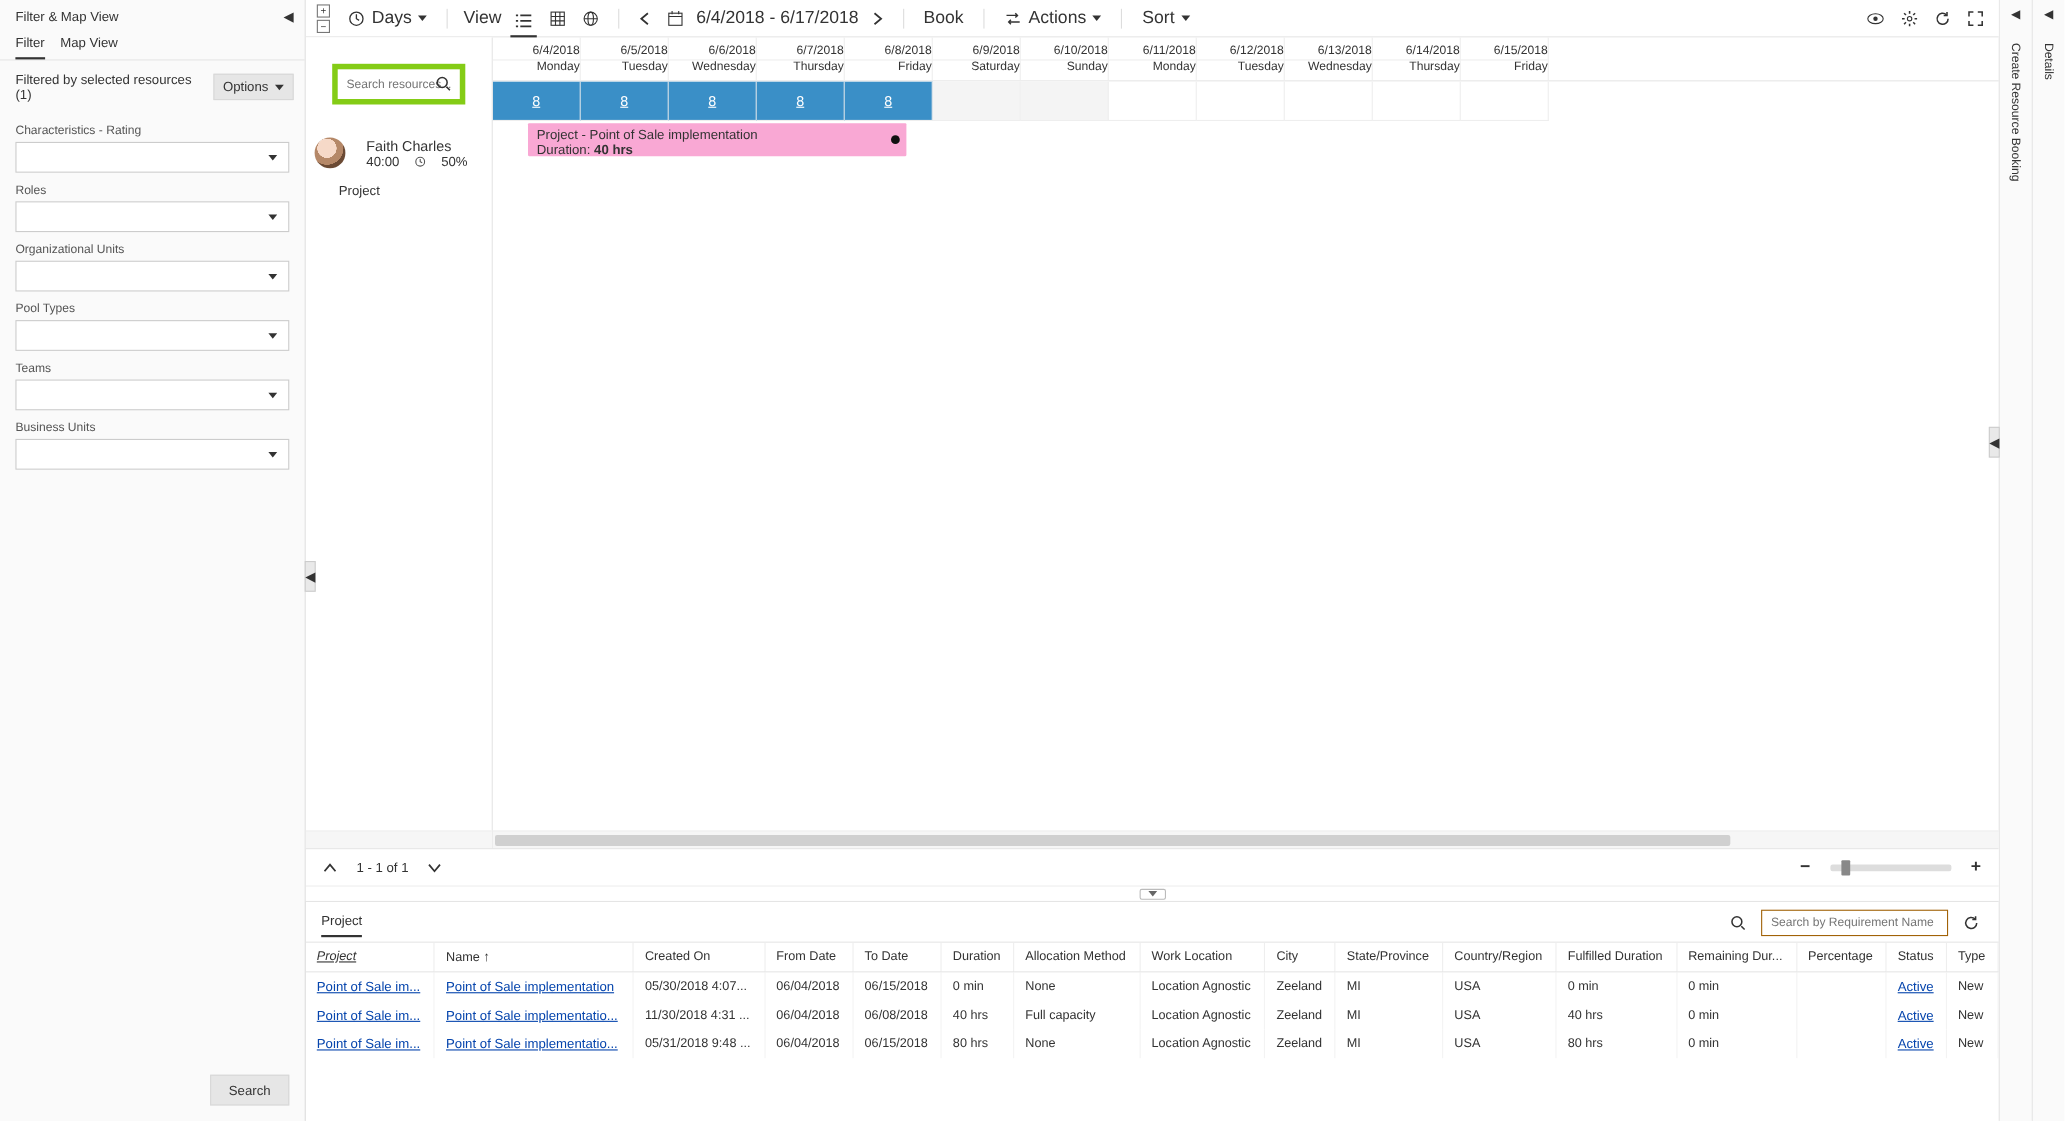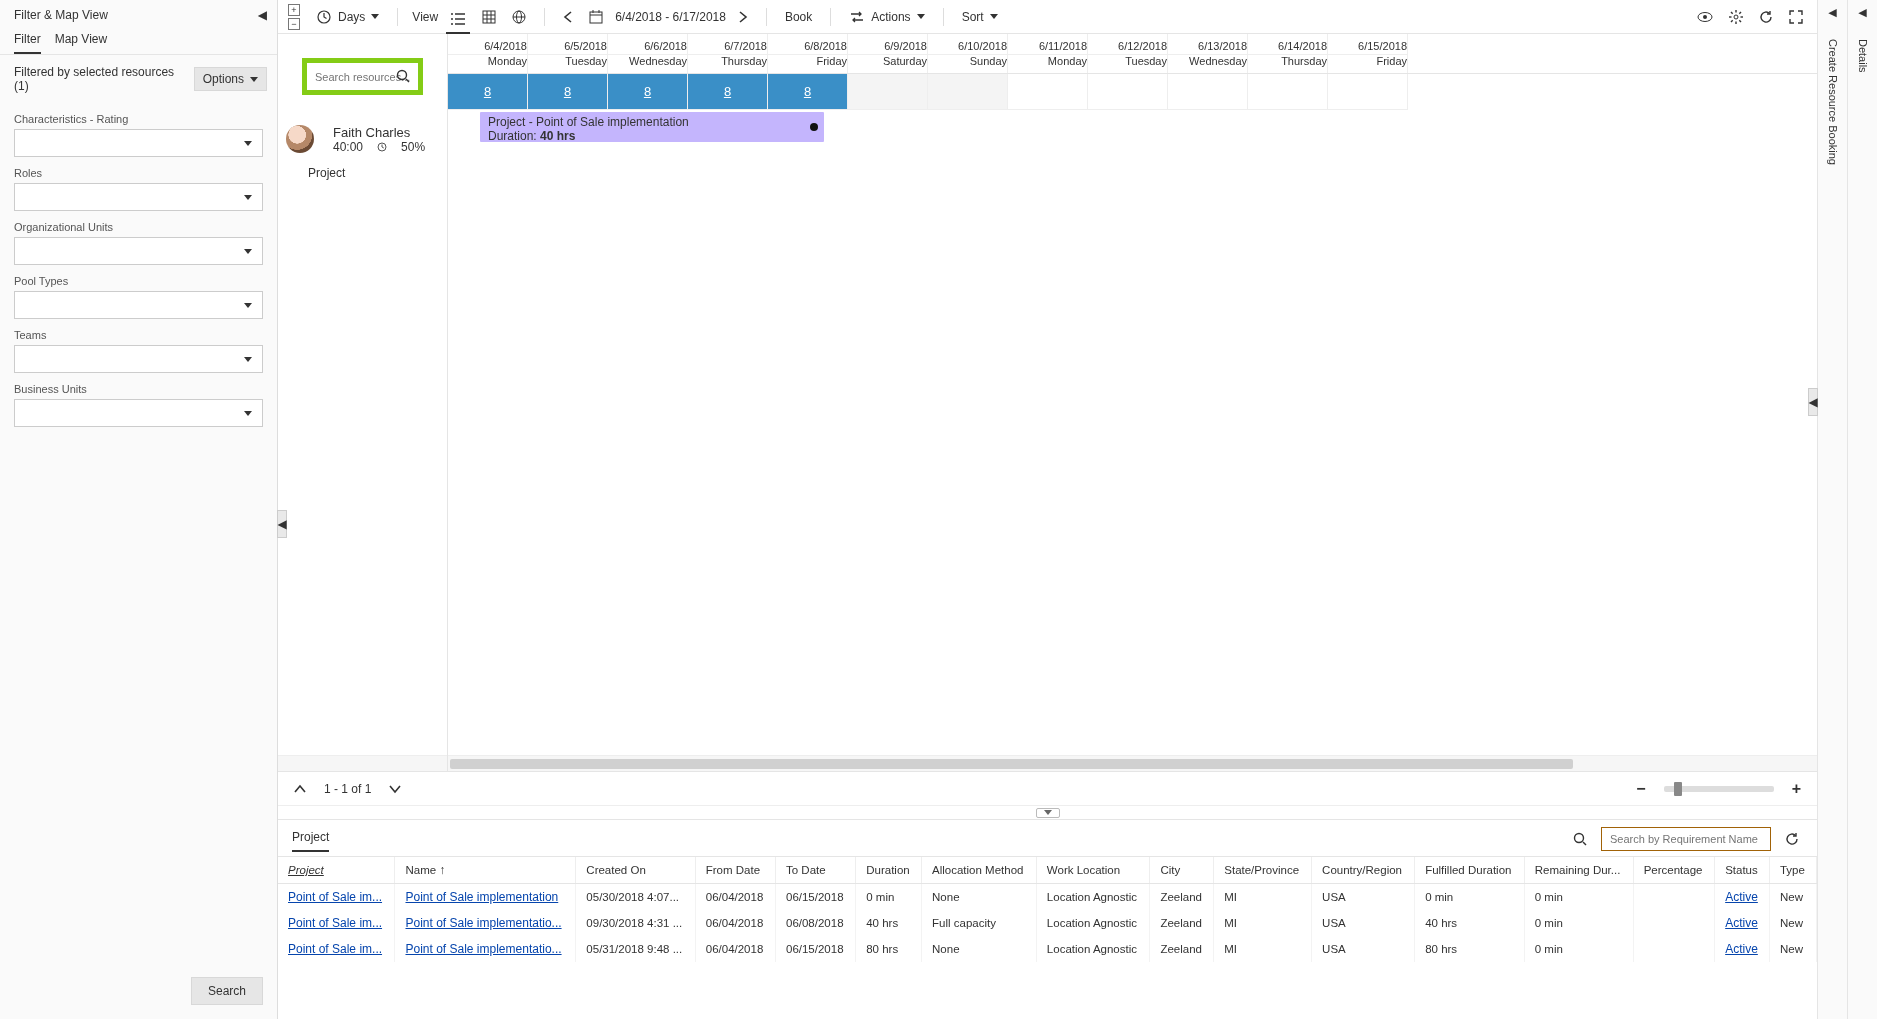--- a/index.html
+++ b/index.html
@@ -20,21 +20,21 @@
 .fselect { height:28px; width:100%; border:1px solid #ccc; background:#fff; position:relative; }
 .fselect .caretdn { position:absolute; right:10px; top:11px; }
 .left-footer { padding:8px 14px 14px 14px; display:flex; justify-content:flex-end; }
 .search-btn { background:#e6e6e6; border:1px solid #d8d8d8; padding:6px 16px; cursor:pointer; }
 
 .main { flex:1; display:flex; flex-direction:column; min-width:0; position:relative;}
 .toolbar { height:34px; border-bottom:1px solid #e5e5e5; display:flex; align-items:center; padding:0 10px; gap:8px; background:#fff;}
 .tb-sep { width:1px; height:18px; background:#ddd; margin:0 6px;}
 .icon { display:inline-flex; align-items:center; justify-content:center; width:16px; height:16px; }
 .tb-btn { display:flex; align-items:center; gap:6px; cursor:pointer; padding:4px 4px; }
-.tb-text { font-size:12px; }
+.tb-text { font-size:16px; }
 .tb-iconbtn { cursor:pointer; padding:4px; }
 .tb-active { border-bottom:2px solid #333; padding-bottom:6px; margin-bottom:-8px;}
 .spacer { flex:1; }
 .expand-col { width:24px; border-right:1px solid #e5e5e5; display:flex; flex-direction:column; align-items:center; padding-top:4px; gap:2px; background:#fff;}
 .expand-box { width:12px; height:12px; border:1px solid #777; font-size:9px; line-height:10px; text-align:center; cursor:pointer;}
 
 .sched-area { flex:1; display:flex; min-height:0; }
 .resource-col { width:170px; border-right:1px solid #e5e5e5; display:flex; flex-direction:column; background:#fff;}
 .search-res { margin:24px; border:5px solid #84cc16; height:37px; display:flex; align-items:center; padding:0 8px; position:relative;}
 .search-res input { border:none; outline:none; width:100%; font-size:11px; color:#888;}
@@ -49,21 +49,21 @@
 .grid-header { display:flex; border-bottom:1px solid #e5e5e5; }
 .day-col { width:80px; border-right:1px solid #eee; text-align:right; }
 .day-date { padding:6px 0 2px 0; font-size:11px;}
 .day-name { padding:0 0 6px 0; font-size:11px; border-top:1px solid #eee;}
 .grid-body { position:relative; flex:1; overflow:hidden; }
 .alloc-row { display:flex; height:36px; }
 .alloc-cell { width:80px; border-right:1px solid #eee; border-bottom:1px solid #eee; }
 .alloc-cell.blue { background:#3a8fc7; color:#fff; display:flex; align-items:center; justify-content:center; font-size:13px; text-decoration:underline;}
 .alloc-cell.wk { background:#f4f4f4;}
 .book-row { position:relative; height:40px; }
-.book-bar { position:absolute; top:2px; height:30px; background:#c4b5fd; color:#fff; font-size:10px; padding:3px 22px 3px 8px; border-radius:1px;}
+.book-bar { position:absolute; top:2px; height:30px; background:#f9a8d4; color:#fff; font-size:10px; padding:3px 22px 3px 8px; border-radius:1px;}
 .book-bar b { font-weight:600;}
 .drag-dot { position:absolute; right:6px; top:50%; width:8px; height:8px; background:#111; border-radius:50%; transform:translateY(-50%);}
 .hscroll { height:16px; border-top:1px solid #eee; background:#f6f6f6; position:relative;}
 .hscroll-thumb { position:absolute; height:10px; top:3px; background:#d0d0d0; border-radius:2px;}
 
 .status-bar { height:34px; border-top:1px solid #e5e5e5; display:flex; align-items:center; padding:0 12px; gap:14px; background:#fff;}
 .status-bar .spacer{flex:1;}
 .zoom-track { width:110px; height:6px; background:#ddd; position:relative; border-radius:2px;}
 .zoom-thumb { position:absolute; left:10px; top:-4px; width:8px; height:14px; background:#888; border-radius:1px;}
 
@@ -474,21 +474,21 @@
                 <td>USA</td>
                 <td>0 min</td>
                 <td>0 min</td>
                 <td></td>
                 <td><span class="lnk">Active</span></td>
                 <td>New</td>
               </tr>
               <tr>
                 <td><span class="lnk">Point of Sale im...</span></td>
                 <td><span class="lnk">Point of Sale implementatio...</span></td>
-                <td>09/30/2018 4:31 ...</td>
+                <td>11/30/2018 4:31 ...</td>
                 <td>06/04/2018</td>
                 <td>06/08/2018</td>
                 <td>40 hrs</td>
                 <td>Full capacity</td>
                 <td>Location Agnostic</td>
                 <td>Zeeland</td>
                 <td>MI</td>
                 <td>USA</td>
                 <td>40 hrs</td>
                 <td>0 min</td>

